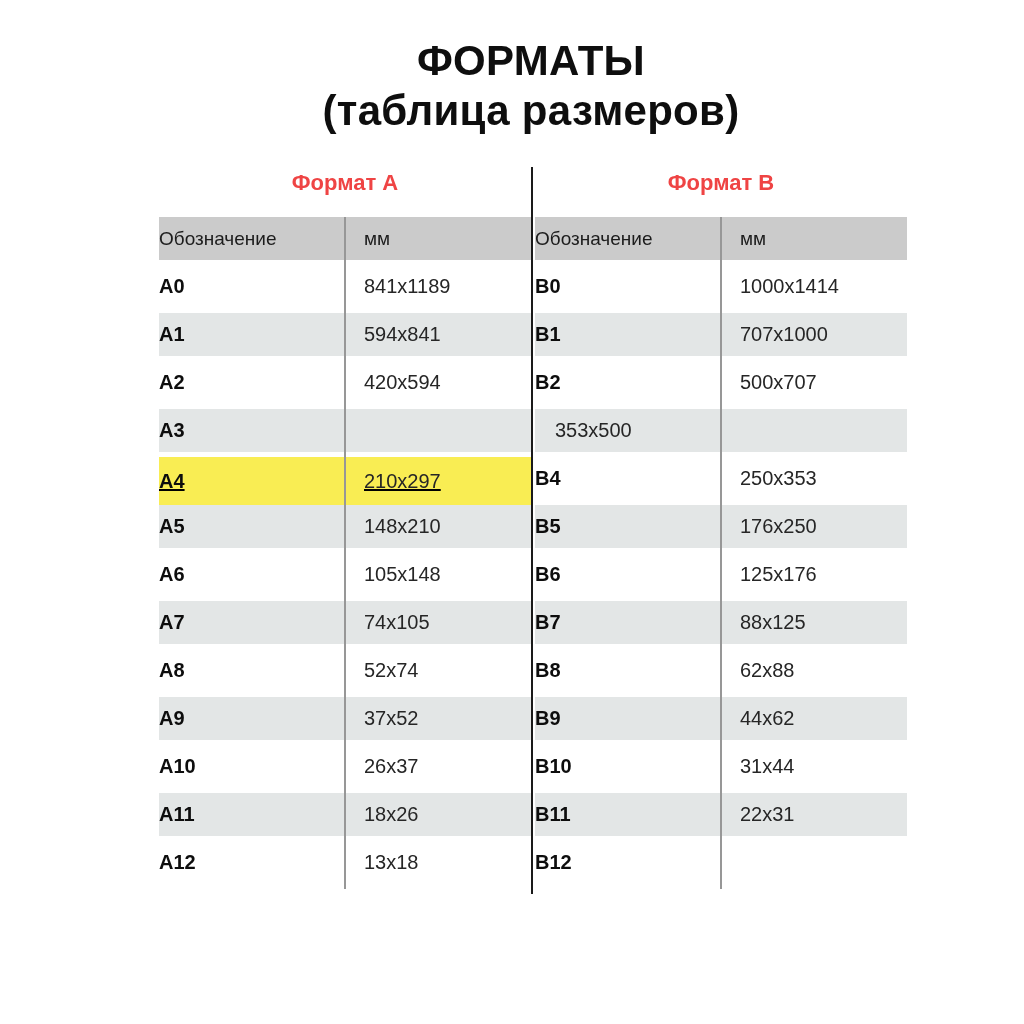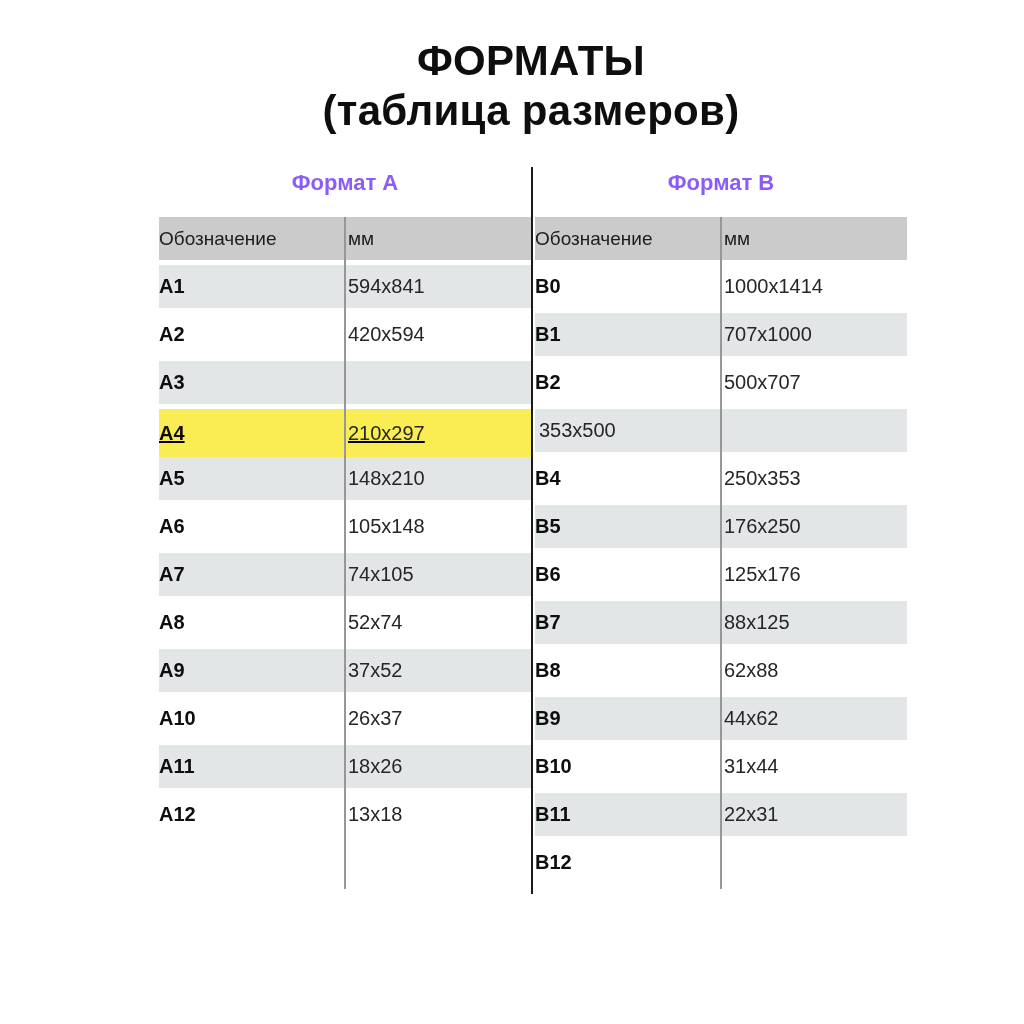--- a/index.html
+++ b/index.html
@@ -8,37 +8,37 @@
     font-family:"Liberation Sans","DejaVu Sans",sans-serif;
     margin-left:19px;
     --header-bg:#CBCBCB; --row-alt:#E3E6E6; --highlight:#F9ED53; --divider:#1a1a1a; --separator:#979797;
   }
   .title{
     position:absolute;top:36px;left:0;width:1024px;text-align:center;
     font-weight:700;font-size:42px;line-height:50px;color:#0e0e0e;letter-spacing:.3px;
   }
   .format-heading{
     position:absolute;top:170px;width:372px;text-align:center;
-    font-size:22px;font-weight:700;color:#8b5cf6;
+    font-size:22px;font-weight:700;color:#ef4444;
   }
   #fmtA{left:140px}
   #fmtB{left:516px}
   .size-table{position:absolute;top:217px;width:372px}
   #tableA{left:140px}
   #tableB{left:516px}
   .row{
     display:flex;align-items:center;height:48px;box-sizing:border-box;
     border-bottom:5px solid #ffffff;background-clip:padding-box;
   }
   .row.alt{background:var(--row-alt);}
   .row.highlight{background:var(--highlight);border-bottom:none;text-decoration:underline;}
   .row.header-row{background:var(--header-bg);}
   .cell{box-sizing:border-box;white-space:nowrap;}
   .cell.desig{width:185px;padding-right:8px;font-weight:700;font-size:20px;color:#0d0d0d;}
-  .cell.mm{flex:1;padding-left:4px;font-weight:400;font-size:20px;color:#262626;}
+  .cell.mm{flex:1;padding-left:20px;font-weight:400;font-size:20px;color:#262626;}
   .header-row .cell.desig,.header-row .cell.mm{font-weight:400;font-size:19px;color:#1c1c1c;}
   .center-divider{position:absolute;left:512px;top:167px;width:2px;height:727px;background:var(--divider);}
   .col-sep{position:absolute;top:217px;width:2px;height:672px;background:var(--separator);}
   #sepA{left:325px}
   #sepB{left:701px}
 </style>
 </head>
 <body>
 
 <div class="page" style="--header-bg: #CBCBCB; --row-alt: #E3E6E6; --highlight: #F9ED53; --divider: #1A1A1A; --separator: #979797;">
@@ -48,20 +48,24 @@
     <div>(таблица размеров)</div>
   </div>
 
   <div class="format-heading" id="fmtA">Формат А</div>
   <div class="format-heading" id="fmtB">Формат B</div>
 
   <div class="size-table" id="tableA">
       <div class="row header-row">
         <div class="cell desig">Обозначение</div>
         <div class="cell mm">мм</div>
+      </div>
+      <div class="row">
+        <div class="cell desig">A0</div>
+        <div class="cell mm">841x1189</div>
       </div>
       <div class="row alt">
         <div class="cell desig">A1</div>
         <div class="cell mm">594x841</div>
       </div>
       <div class="row">
         <div class="cell desig">A2</div>
         <div class="cell mm">420x594</div>
       </div>
       <div class="row alt">

